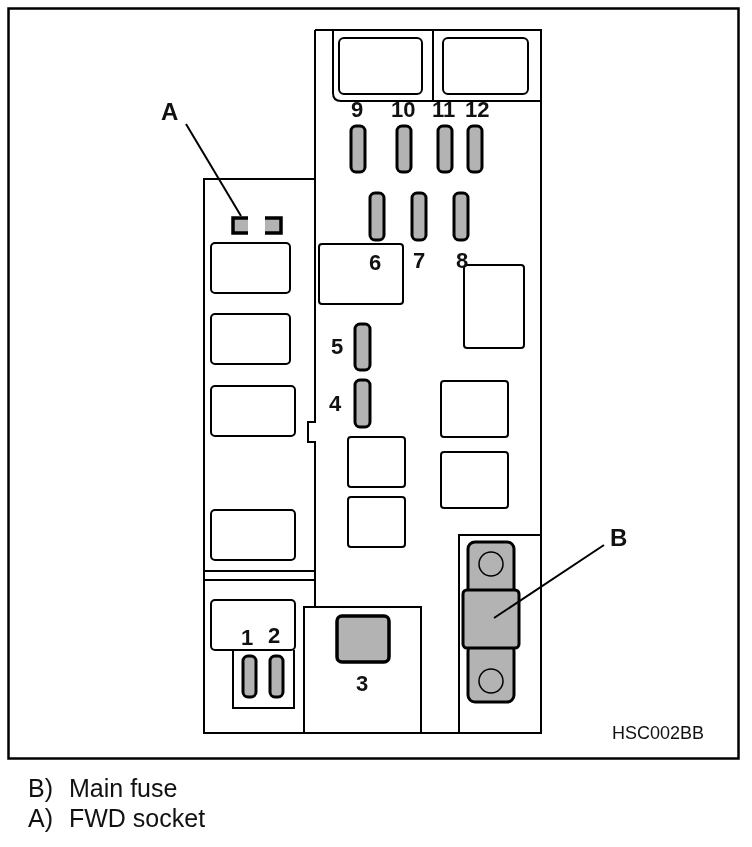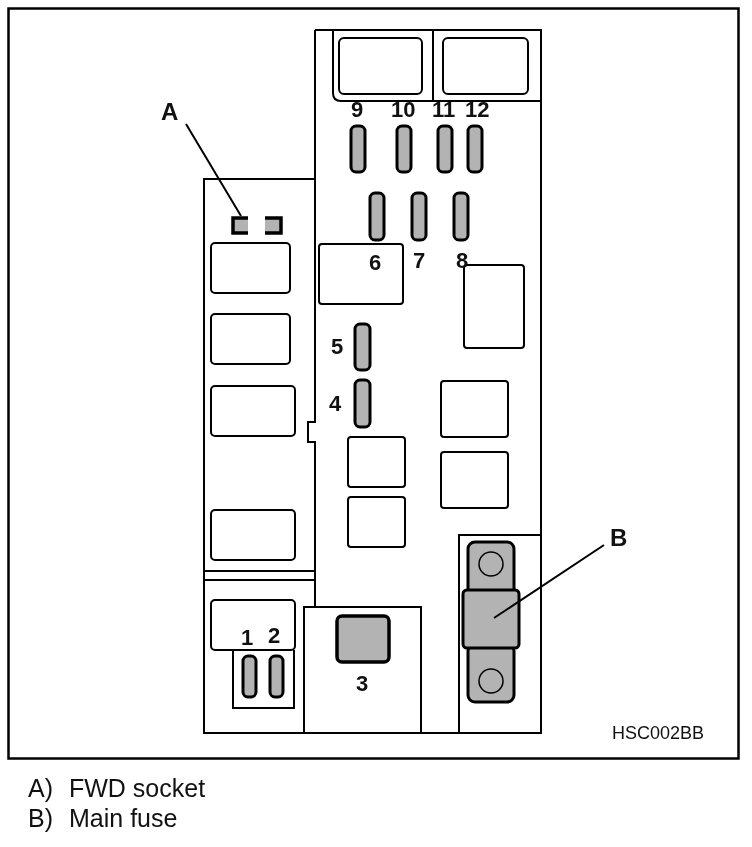--- a/index.html
+++ b/index.html
@@ -87,18 +87,18 @@
   <circle cx="491" cy="564" r="12" fill="none" stroke="#000" stroke-width="1.5"></circle>
   <circle cx="491" cy="681" r="12" fill="none" stroke="#000" stroke-width="1.5"></circle>
   <line x1="494" y1="618" x2="604" y2="545" stroke="#000" stroke-width="2"></line>
   <text class="lbl" x="610" y="546" font-size="24">B</text>
 
   <text class="code" x="612" y="739" font-size="18">HSC002BB</text>
 </svg>
 
 <div class="legend" style="top:773px;">
   <div>
-    <span class="key">A)</span><span>FWD socket</span>
+    <span class="key">B)</span><span>Main fuse</span>
   </div>
   <div>
-    <span class="key">B)</span><span>Main fuse</span>
+    <span class="key">A)</span><span>FWD socket</span>
   </div>
 </div>
 
 </body></html>

